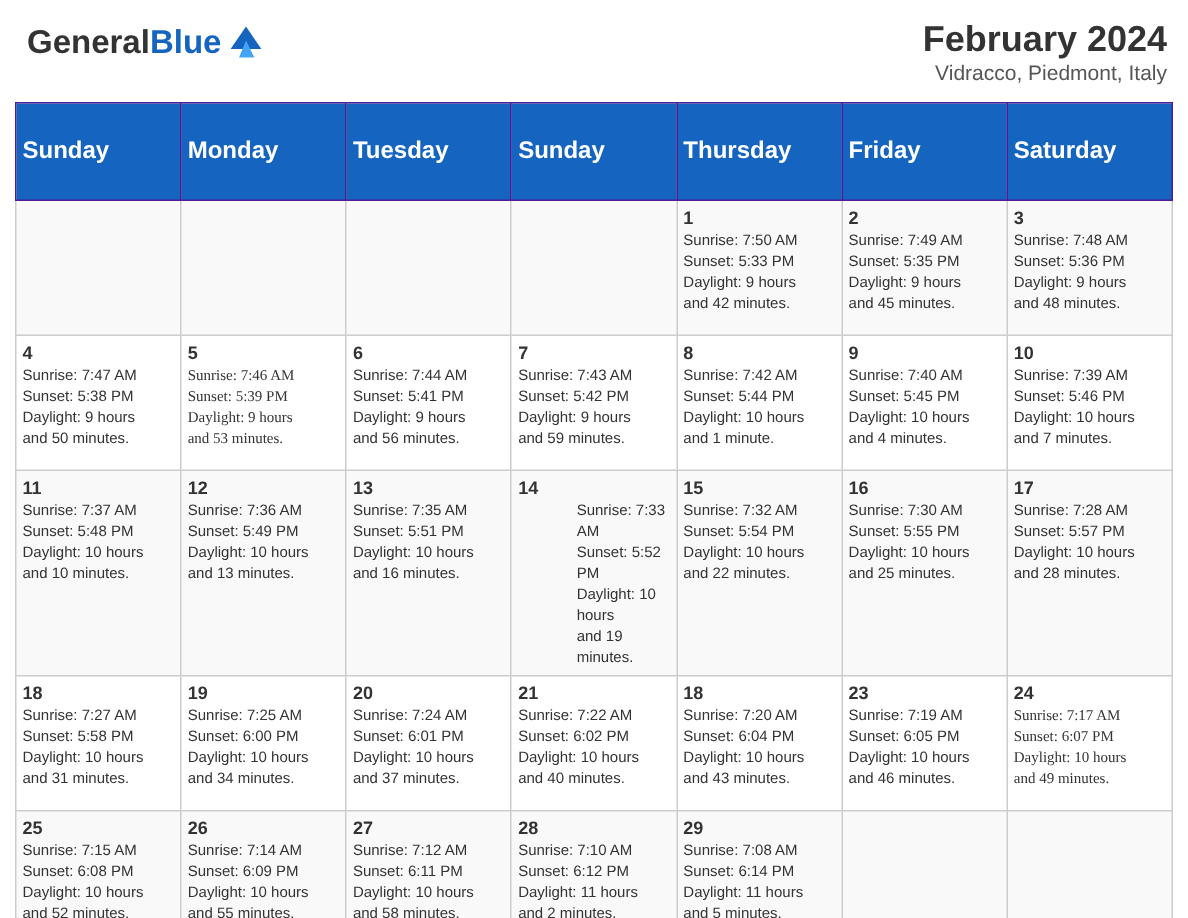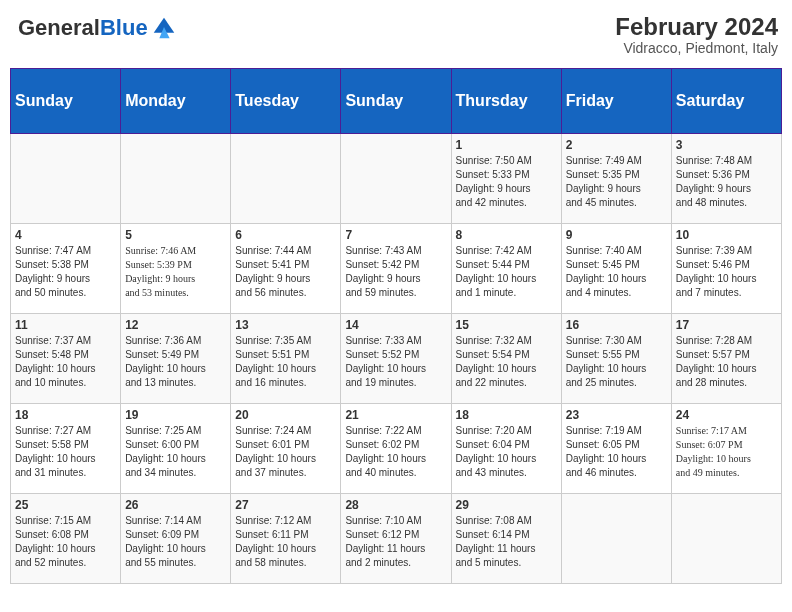--- a/index.html
+++ b/index.html
@@ -219,21 +219,21 @@
         </td>
         <td>
           <div class="day-num">13</div>
           <div class="day-info" style="white-space: pre-line;">Sunrise: 7:35 AM
 Sunset: 5:51 PM
 Daylight: 10 hours
 and 16 minutes.</div>
         </td>
         <td>
           <div class="day-num">14</div>
-          <div class="day-info" style="white-space: pre-line;">Sunrise: 7:33 AM
+          <div class="day-info" style="white-space: pre-line; margin-left: 39px;">Sunrise: 7:33 AM
 Sunset: 5:52 PM
 Daylight: 10 hours
 and 19 minutes.</div>
         </td>
         <td>
           <div class="day-num">15</div>
           <div class="day-info" style="white-space: pre-line;">Sunrise: 7:32 AM
 Sunset: 5:54 PM
 Daylight: 10 hours
 and 22 minutes.</div>

